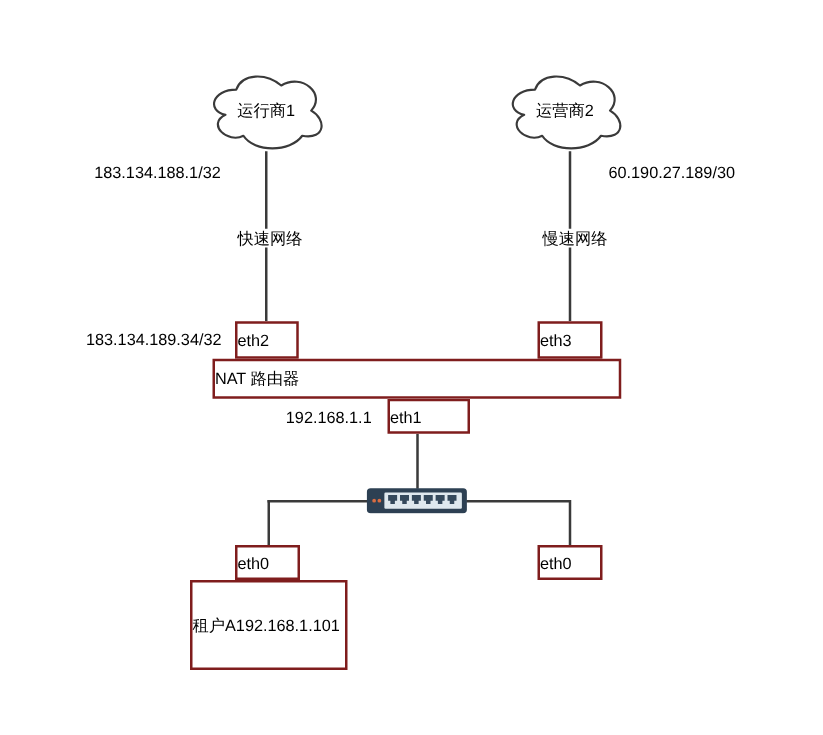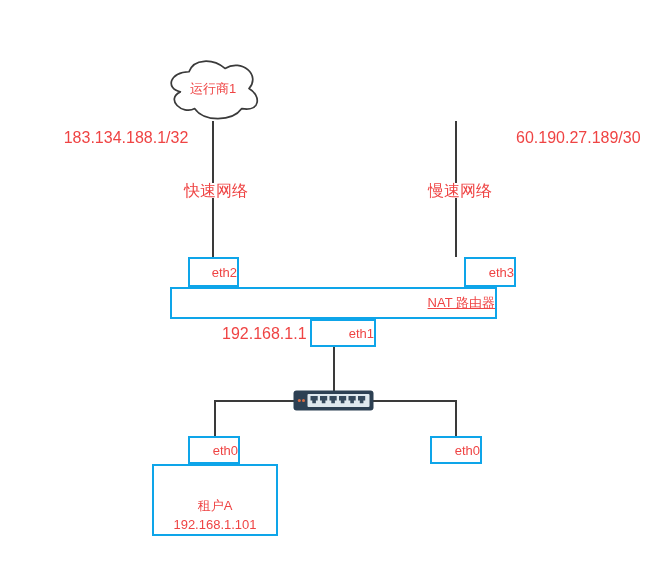--- a/index.html
+++ b/index.html
@@ -1,30 +1,30 @@
 <!DOCTYPE html>
 <html><head>
 <meta charset="utf-8">
 <style>
   html,body { margin:0; padding:0; background:#fff; }
   .canvas {
     position:relative; width:658px; height:588px; background:#ffffff;
-    font-family:"Liberation Sans","DejaVu Sans",sans-serif; color:#ef4444;
+    font-family:"Liberation Sans","DejaVu Sans",sans-serif; color:#000000;
     overflow:hidden;
   }
   .vline { position:absolute; width:2px; background:#3a3a3a; z-index:1; }
   .hline { position:absolute; height:2px; background:#3a3a3a; z-index:1; }
   .box {
-    position:absolute; box-sizing:border-box; border:2px solid #0ea5e9; background:#fff;
-    display:flex; align-items:center; justify-content:flex-end;
+    position:absolute; box-sizing:border-box; border:2px solid #7f1d1d; background:#fff;
+    display:flex; align-items:center; justify-content:flex-start;
     font-size:13px; z-index:3; text-align:center;
   }
-  .tenant-box { flex-direction:column; line-height:19px; z-index:2; }
+  .tenant-box { flex-direction:row; line-height:19px; z-index:2; }
   .tlabel {
-    position:absolute; font-size:16px; line-height:15px; text-align:center; z-index:4;
+    position:absolute; font-size:13px; line-height:15px; text-align:center; z-index:4;
     white-space:nowrap;
   }
   .link-label { background:#fff; padding:0 3px; }
   .cloud { position:absolute; z-index:2; }
   .cloud svg { position:absolute; left:0; top:0; width:100%; height:100%; }
   .cloud-label {
     position:absolute; left:0; top:0; right:0; bottom:0;
     display:flex; align-items:center; justify-content:center; font-size:13px;
   }
   .switch { position:absolute; z-index:3; }
@@ -34,43 +34,50 @@
 
 <div class="canvas">
 
   <div class="cloud" style="left:165px; top:55px; width:96px; height:67px;">
     <svg viewBox="0 0 100 70" preserveAspectRatio="none">
       <path d="M25,17.5 C5,17.5 0,35 16,38.5 C0,46.2 18,63 31,56 C40,70 70,70 80,56 C100,59.5 100,42 87.5,35 C100,21 80,3.5 62.5,14 C50,3.5 30,3.5 25,17.5 Z" fill="#ffffff" stroke="#3a3a3a" stroke-width="1.8" stroke-linejoin="round"></path>
     </svg>
     <span class="cloud-label">运行商1</span>
   </div>
 
+  <div class="cloud" style="left:404px; top:55px; width:96px; height:67px;">
+    <svg viewBox="0 0 100 70" preserveAspectRatio="none">
+      <path d="M25,17.5 C5,17.5 0,35 16,38.5 C0,46.2 18,63 31,56 C40,70 70,70 80,56 C100,59.5 100,42 87.5,35 C100,21 80,3.5 62.5,14 C50,3.5 30,3.5 25,17.5 Z" fill="#ffffff" stroke="#3a3a3a" stroke-width="1.8" stroke-linejoin="round"></path>
+    </svg>
+    <span class="cloud-label">运营商2</span>
+  </div>
 
   <div class="tlabel" style="left:62px; top:130px; width:128px;">183.134.188.1/32</div>
-  <div class="tlabel" style="left:516px; top:130px; width:120px;">60.190.27.189/30</div>
+  <div class="tlabel" style="left:468px; top:130px; width:120px;text-align:right;">60.190.27.189/30</div>
 
   <div class="vline" style="left:212px; top:121px; height:136px;"></div>
   <div class="vline" style="left:455px; top:121px; height:136px;"></div>
 
   <div class="tlabel link-label" style="left:407px; top:183px; width:100px;">慢速网络</div>
   <div class="tlabel link-label" style="left:163px; top:183px; width:100px;">快速网络</div>
 
   <div class="box" style="left:188px; top:257px; width:51px; height:30px;">
     <span>eth2</span>
   </div>
-  <div class="box" style="left:430px; top:257px; width:52px; height:30px;margin-left:34px;">
+  <div class="box" style="left:430px; top:257px; width:52px; height:30px;">
     <span>eth3</span>
   </div>
 
+  <div class="tlabel" style="left:55px; top:264px; width:136px;">183.134.189.34/32</div>
 
-  <div class="box" style="left:170px; top:287px; width:327px; height:32px; z-index:2;text-decoration:underline;">
+  <div class="box" style="left:170px; top:287px; width:327px; height:32px; z-index:2;">
     <span>NAT 路由器</span>
   </div>
 
-  <div class="box" style="left:310px; top:319px; width:66px; height:28px;padding-left:44px;">
+  <div class="box" style="left:310px; top:319px; width:66px; height:28px;">
     <span>eth1</span>
   </div>
   <div class="tlabel" style="left:222px; top:326px; width:82px;text-align:center;">192.168.1.1</div>
 
   <div class="vline" style="left:333px; top:347px; height:44px;"></div>
 
   <div class="switch" style="left:293px; top:390px; width:81px; height:21px;">
     <svg viewBox="0 0 81 21" width="81" height="21">
       <rect x="0.5" y="0.5" width="80" height="20" rx="3" fill="#2d4053"></rect>
       <circle cx="6.3" cy="10.5" r="1.5" fill="#d96c41"></circle>

